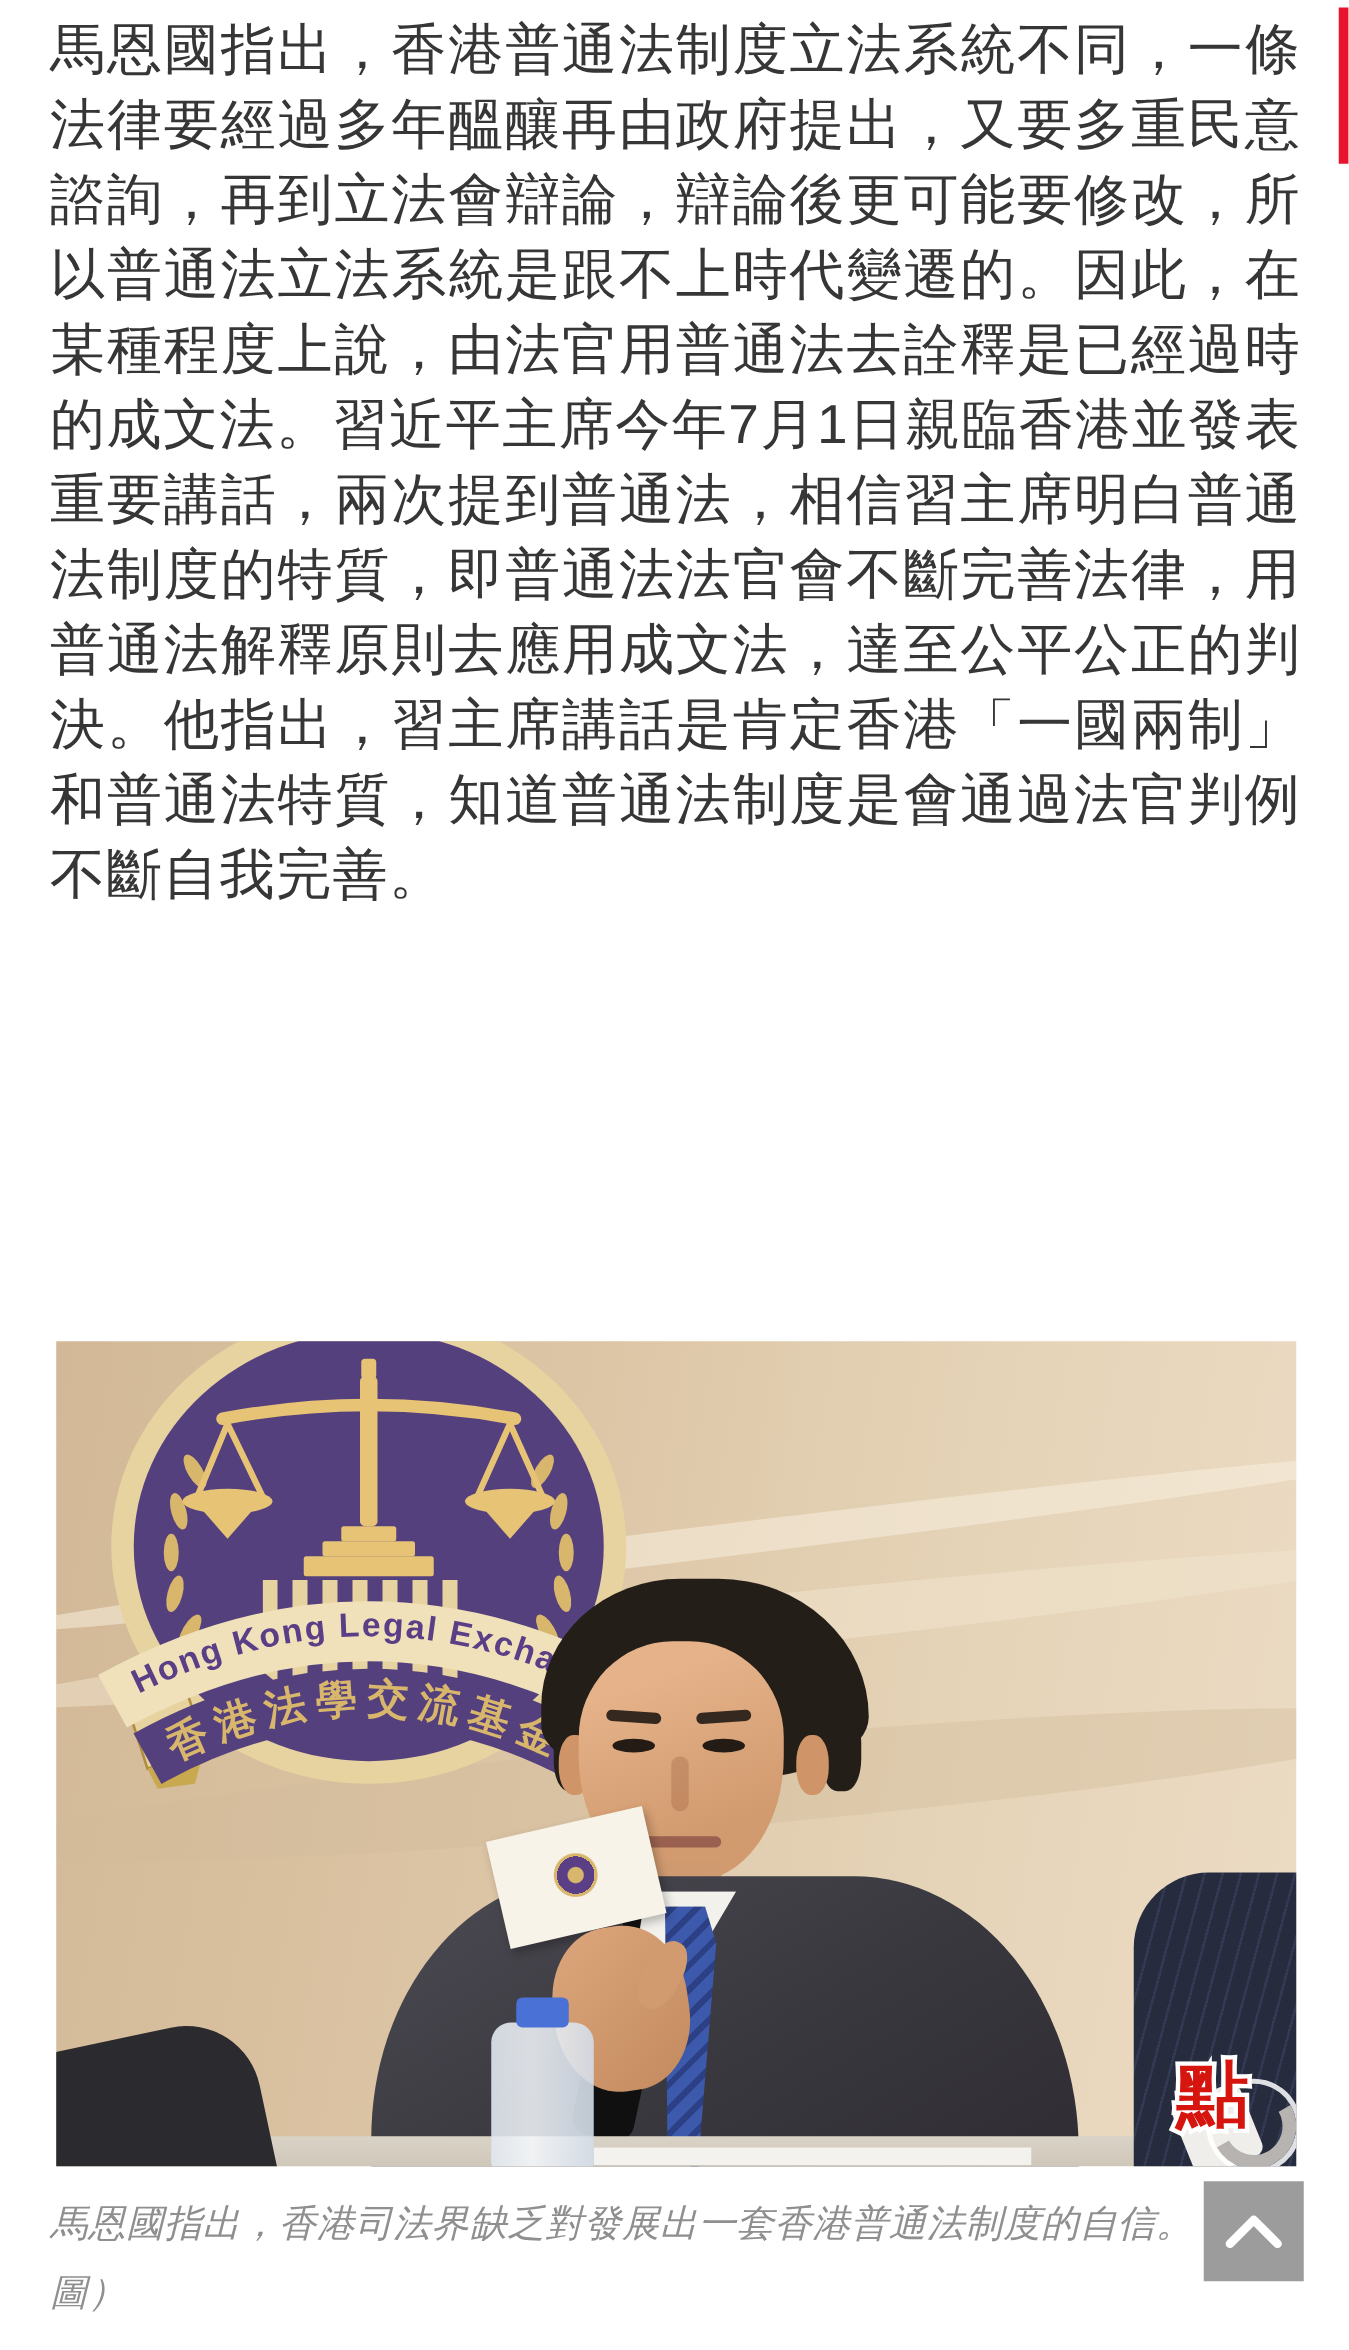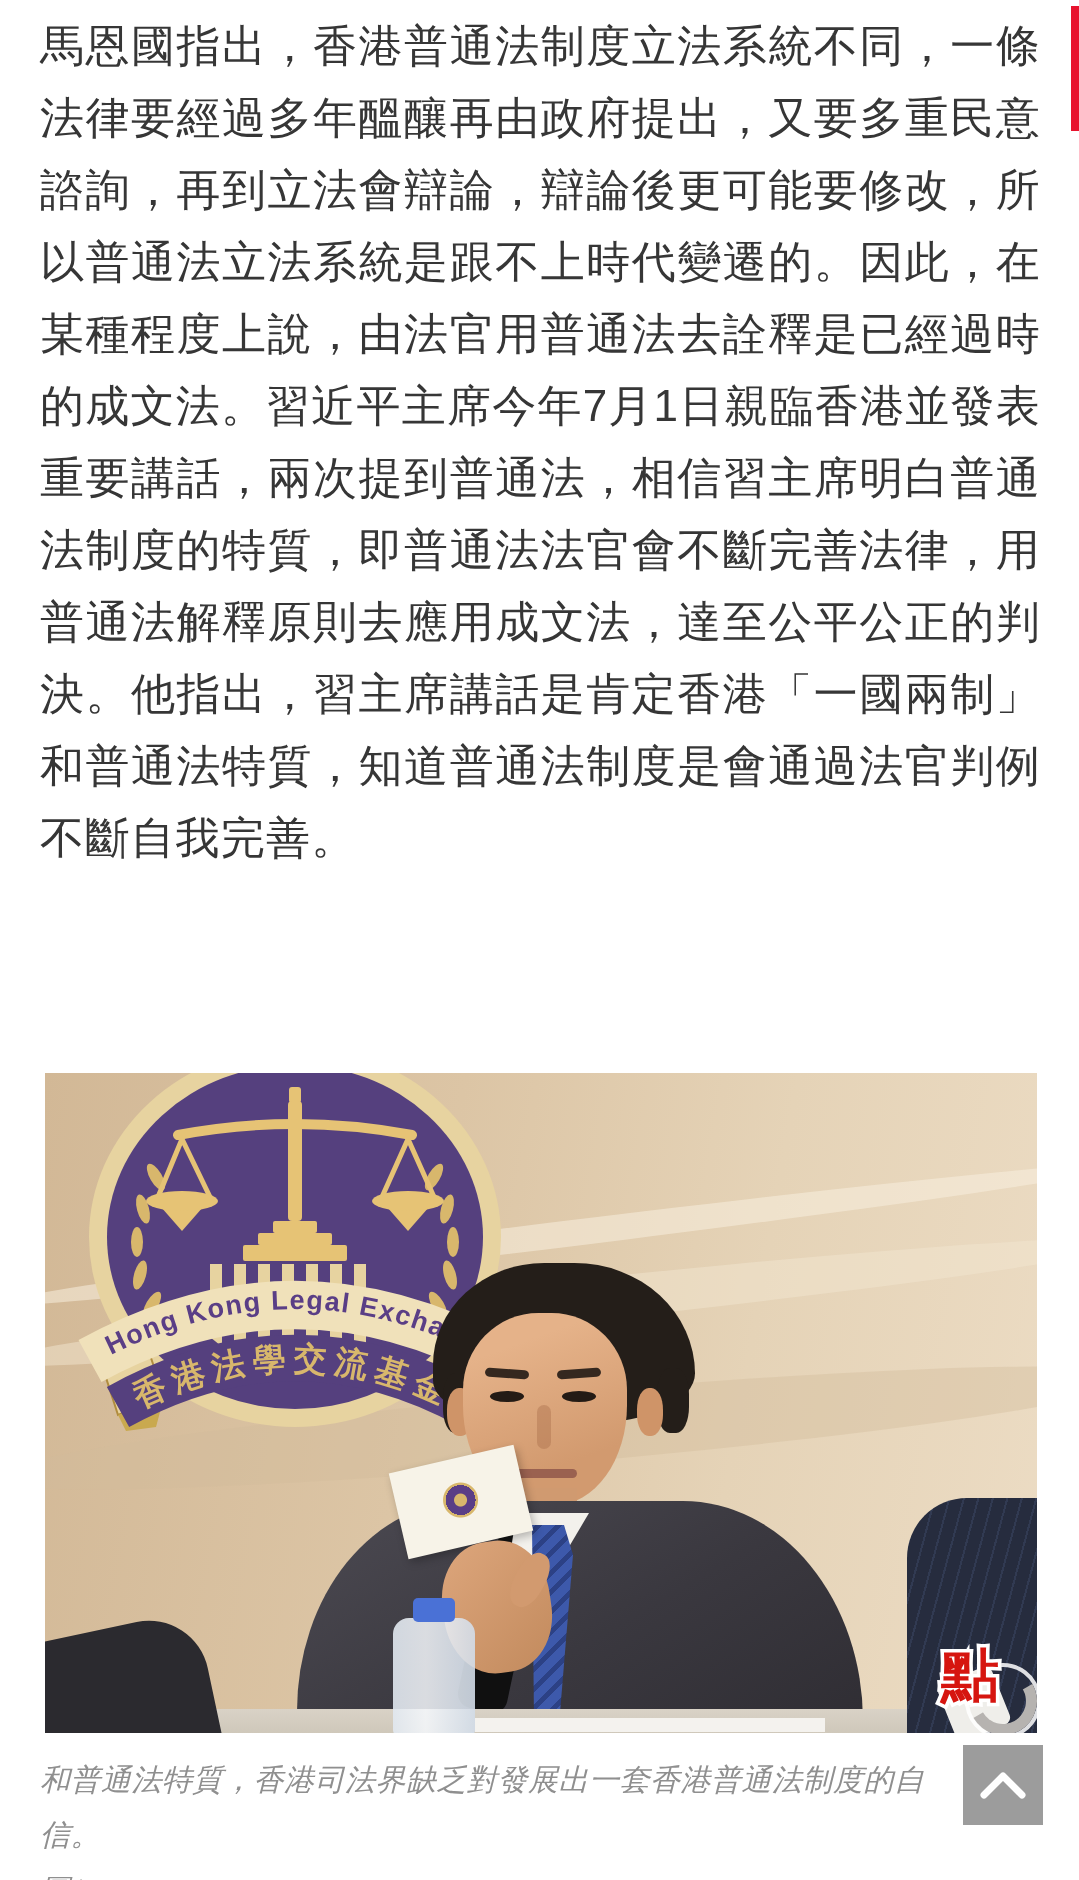--- a/index.html
+++ b/index.html
@@ -1,20 +1,20 @@
 <!DOCTYPE html>
 <html><head>
 <meta charset="utf-8">
 <style>
   html,body{margin:0;padding:0;background:#ffffff;}
   .page{position:relative;width:1079px;height:1880px;overflow:hidden;background:#fff;
         font-family:"Liberation Sans","DejaVu Sans",sans-serif;}
   
   .article{position:absolute;left:0;top:0;width:1079px;box-sizing:border-box;
-           padding:10px 38px 0 40px;font-size:44px;line-height:72px;letter-spacing:1.2px;
+           padding:10px 38px 0 40px;font-size:44px;line-height:60px;letter-spacing:1.2px;
            color:#363636;text-align:justify;}
   
   .scrollbar-red{position:absolute;right:0;top:6px;width:8px;height:125px;background:#e8132e;}
   
   .photo{position:absolute;left:45px;top:1073px;width:992px;height:660px;overflow:hidden;
          background:linear-gradient(100deg,#d2b896 0%,#dcc5a5 38%,#e5d3b7 68%,#ecdcc4 100%);}
   .swoosh{position:absolute;left:-60px;width:1160px;border-radius:50%;}
   .sw1{top:148px;height:26px;background:rgba(248,239,223,.55);transform:rotate(-7deg);}
   .sw2{top:208px;height:42px;background:rgba(242,230,208,.5);transform:rotate(-6deg);}
   .sw3{top:320px;height:70px;background:rgba(210,188,156,.4);transform:rotate(-5deg);}
@@ -200,21 +200,21 @@
     <div class="person-right"></div>
     <div class="cuff"></div>
 
     <div class="dot-logo">
       <div class="dot-swoosh"></div>
       <span class="dot-glyph">點</span>
     </div>
   </div>
 
   <div class="caption">
-    <div>和普通法特質，香港司法界缺乏對發展出一套香港普通法制度的自信。</div>
+    <div>馬恩國指出，香港司法界缺乏對發展出一套香港普通法制度的自信。</div>
     <div>圖）</div>
   </div>
 
   <button class="scroll-top">
     <svg width="46" height="28" viewBox="0 0 46 28">
       <polyline points="4,24 23,5 42,24" fill="none" stroke="#ffffff" stroke-width="7" stroke-linecap="round" stroke-linejoin="round"></polyline>
     </svg>
   </button>
 
 </div>

